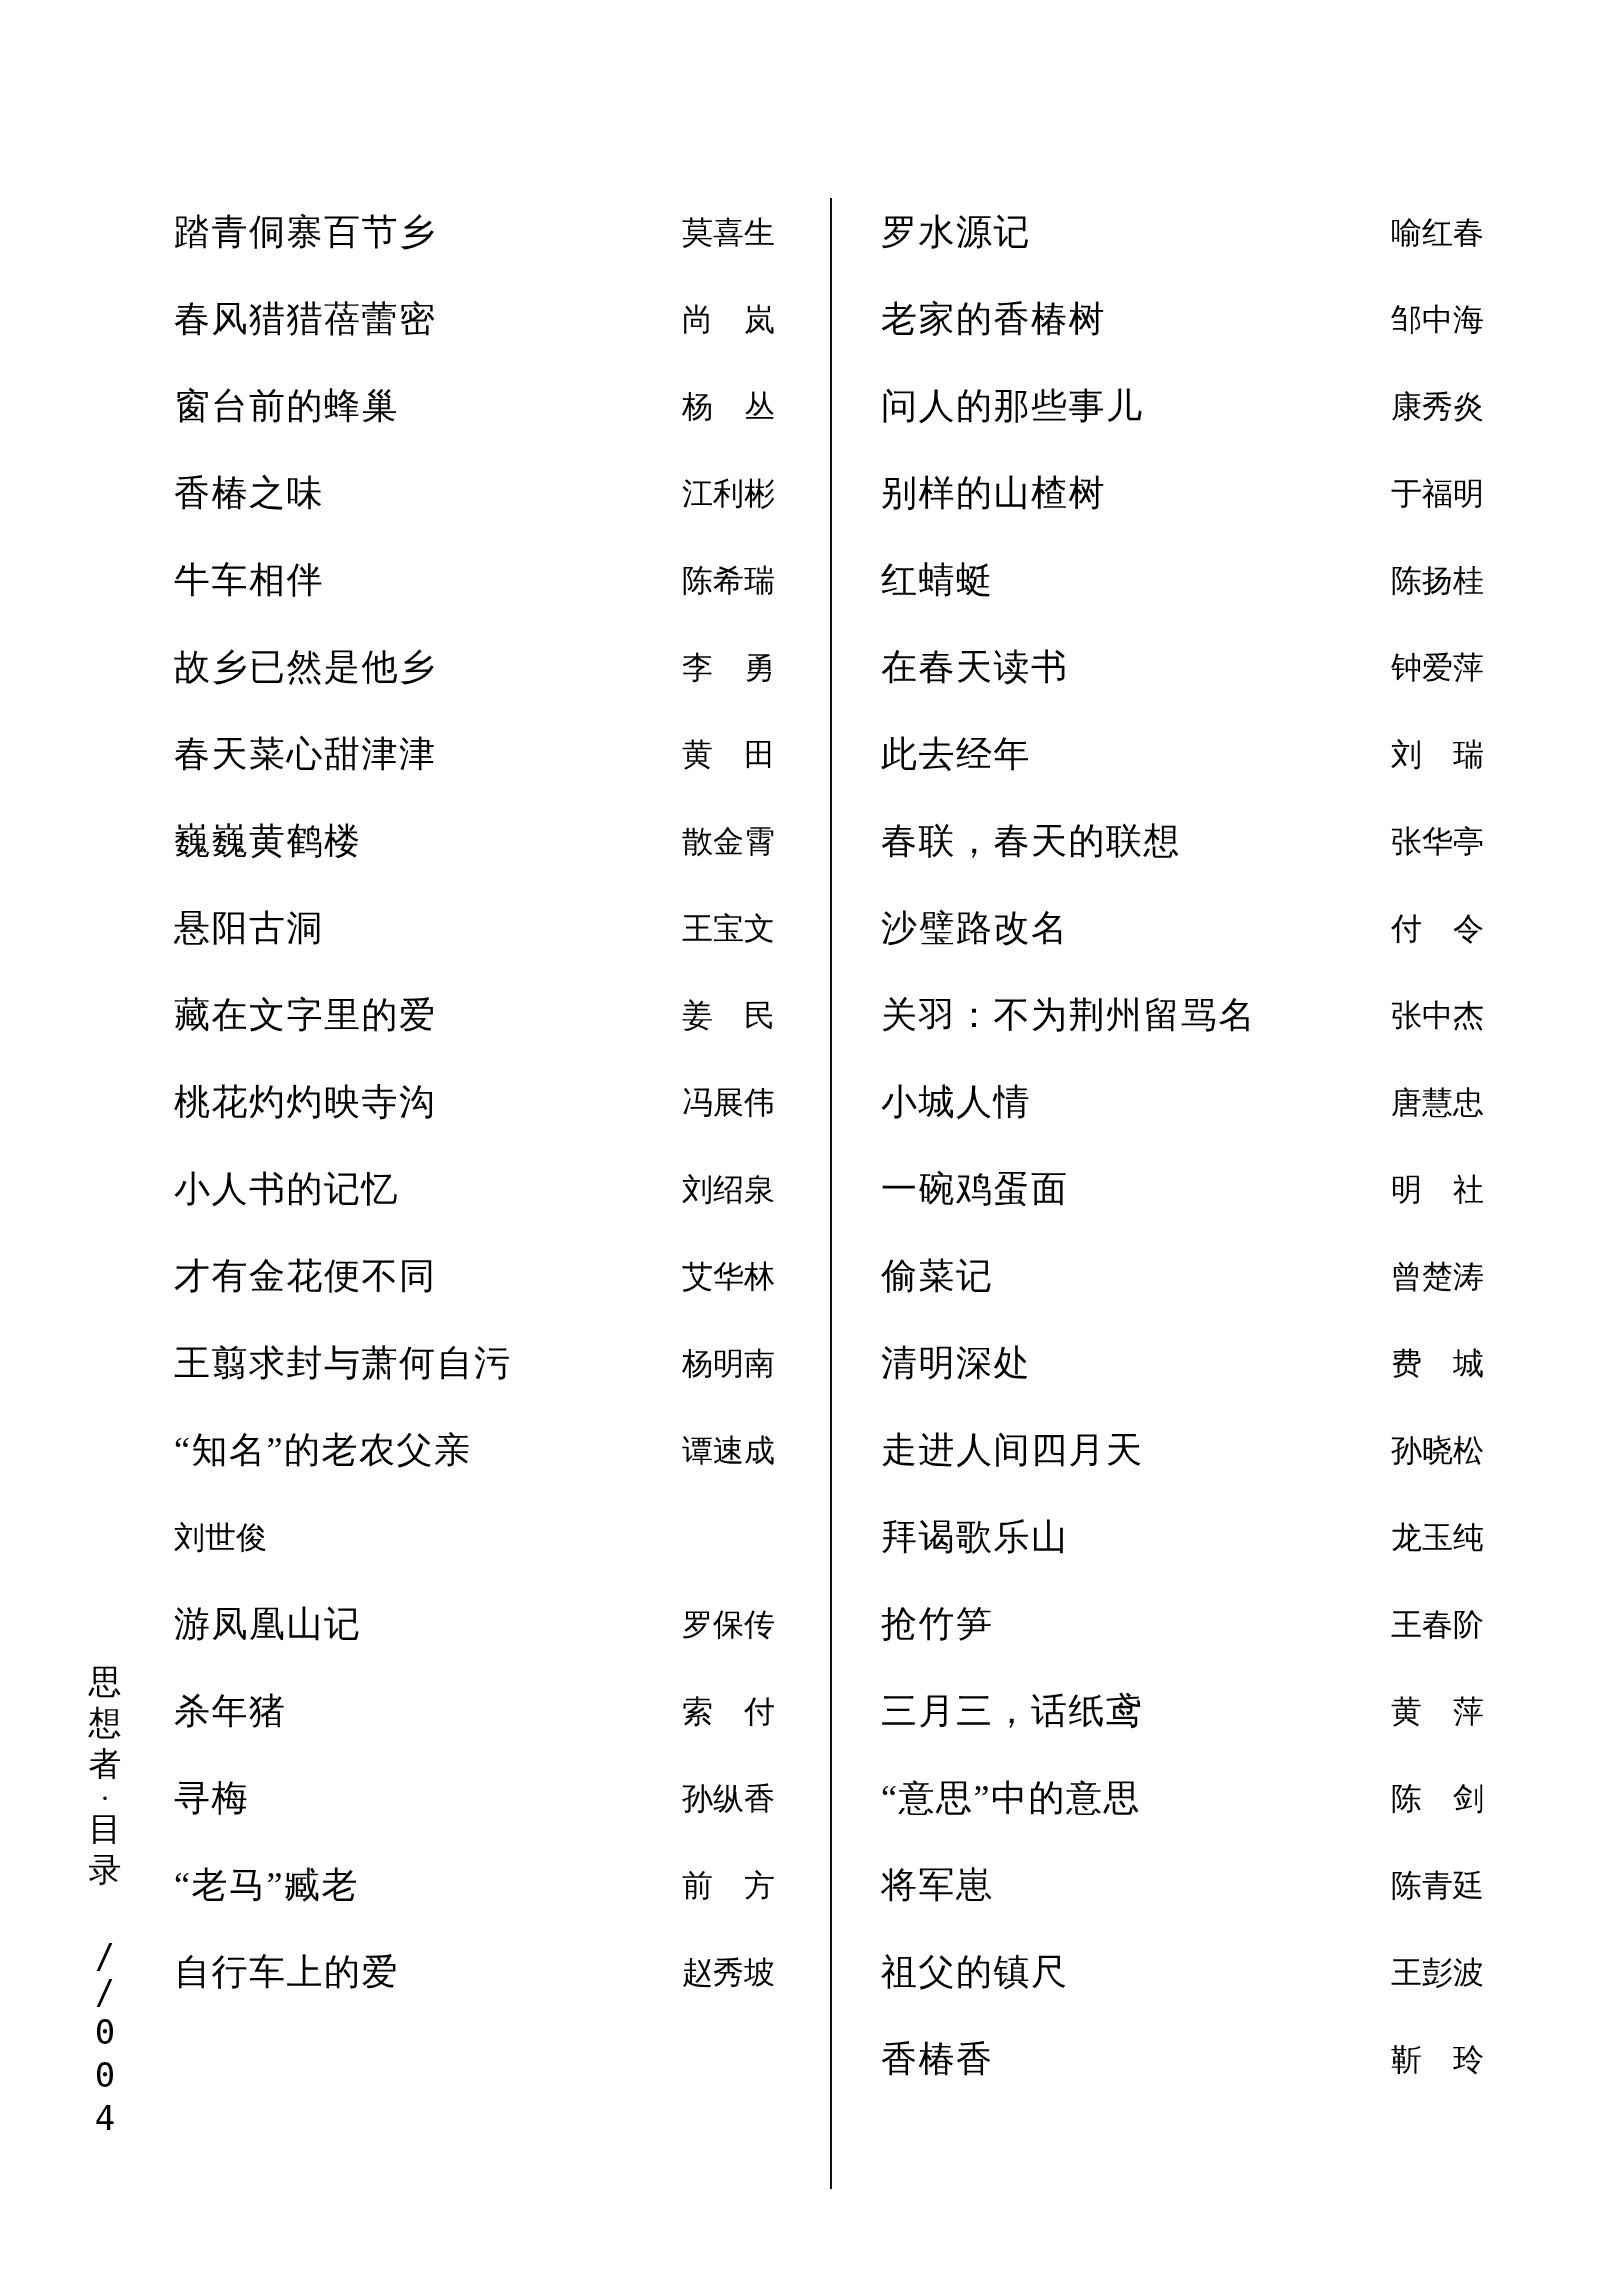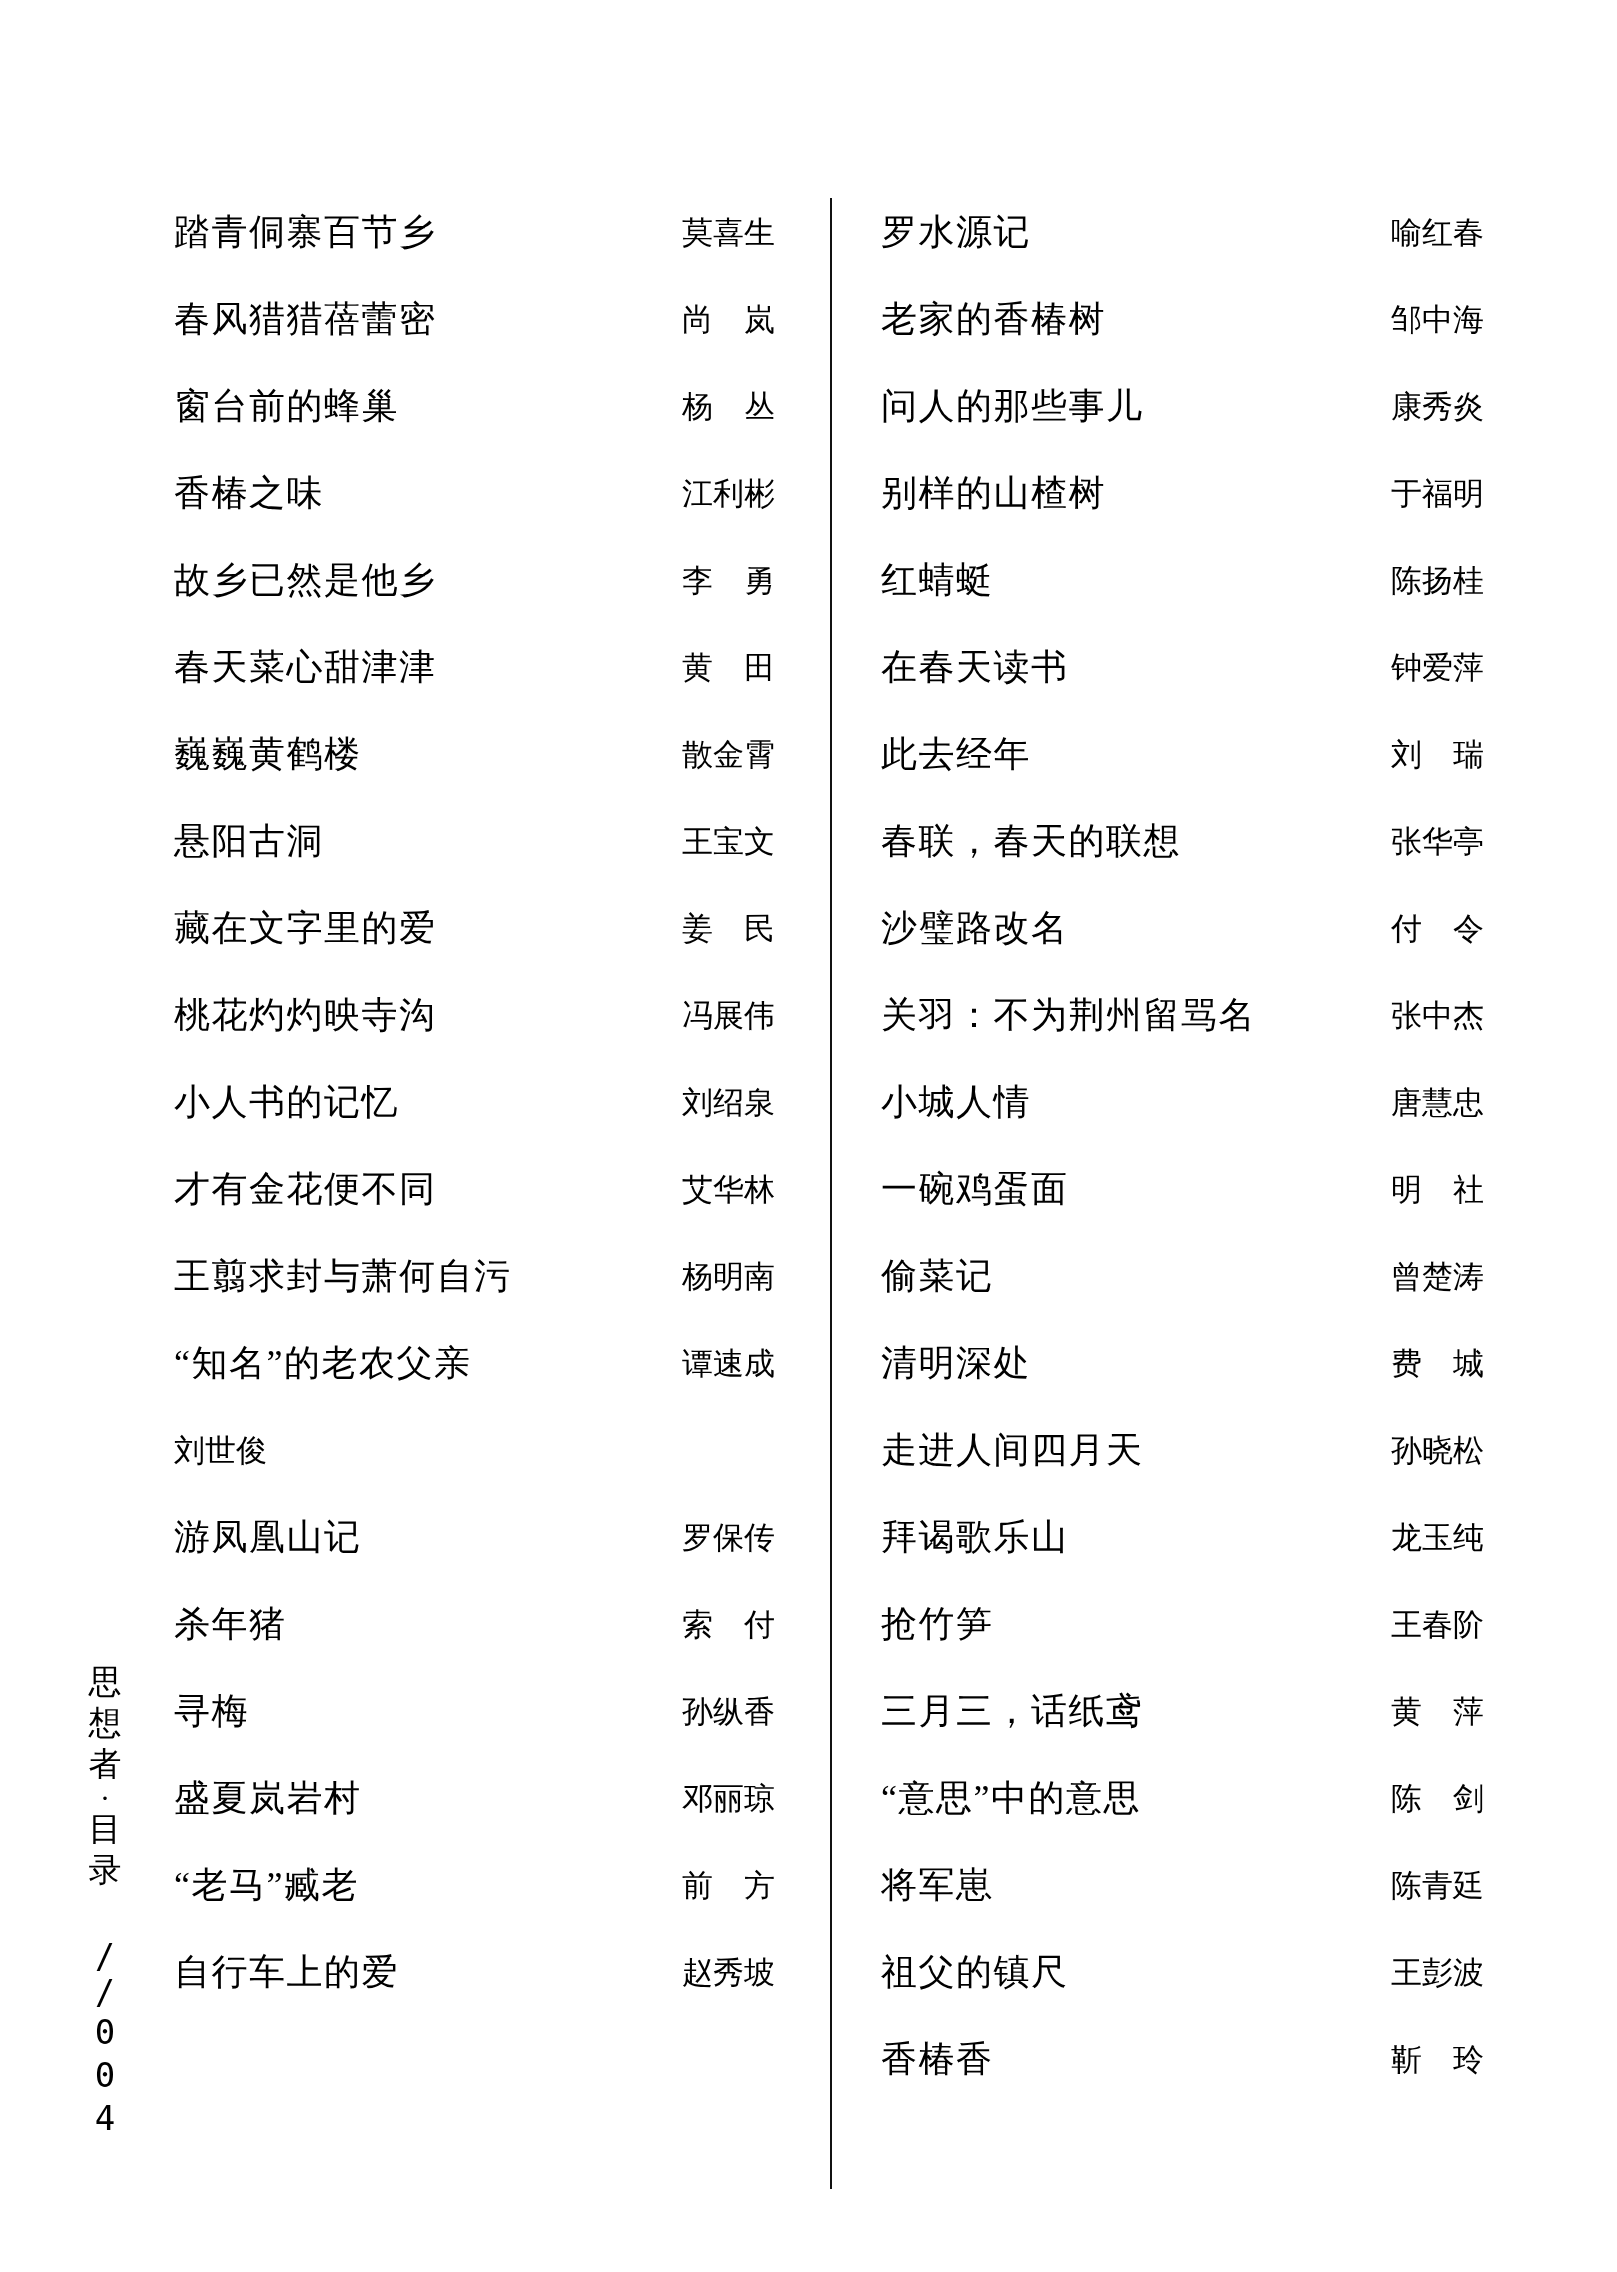--- a/index.html
+++ b/index.html
@@ -88,20 +88,24 @@
       </div>
       <div class="row">
         <span class="title">窗台前的蜂巢</span>
         <span class="author">杨　丛</span>
       </div>
       <div class="row">
         <span class="title">香椿之味</span>
         <span class="author">江利彬</span>
       </div>
       <div class="row">
+        <span class="title">牛车相伴</span>
+        <span class="author">陈希瑞</span>
+      </div>
+      <div class="row">
         <span class="title">故乡已然是他乡</span>
         <span class="author">李　勇</span>
       </div>
       <div class="row">
         <span class="title">春天菜心甜津津</span>
         <span class="author">黄　田</span>
       </div>
       <div class="row">
         <span class="title">巍巍黄鹤楼</span>
         <span class="author">散金霄</span>
@@ -141,24 +145,20 @@
         <span class="title">游凤凰山记</span>
         <span class="author">罗保传</span>
       </div>
       <div class="row">
         <span class="title">杀年猪</span>
         <span class="author">索　付</span>
       </div>
       <div class="row">
         <span class="title">寻梅</span>
         <span class="author">孙纵香</span>
-      </div>
-      <div class="row">
-        <span class="title">盛夏岚岩村</span>
-        <span class="author">邓丽琼</span>
       </div>
       <div class="row">
         <span class="title">“老马”臧老</span>
         <span class="author">前　方</span>
       </div>
       <div class="row">
         <span class="title">自行车上的爱</span>
         <span class="author">赵秀坡</span>
       </div>
     </div>

